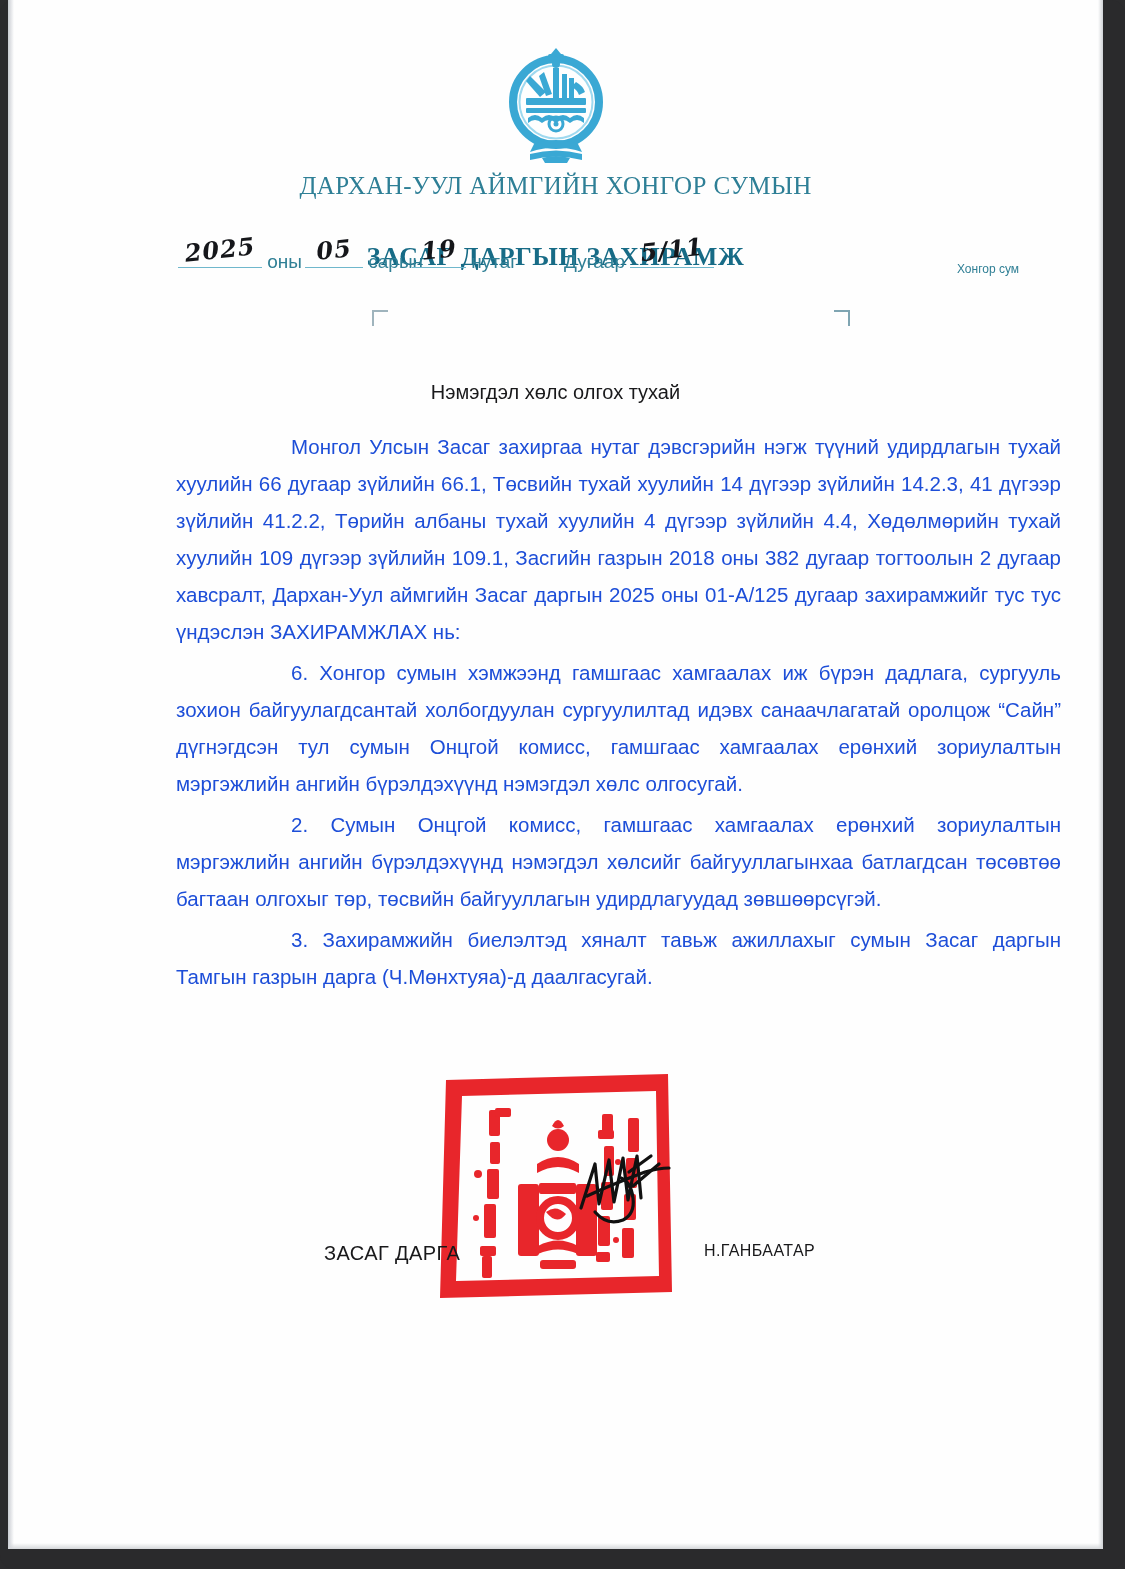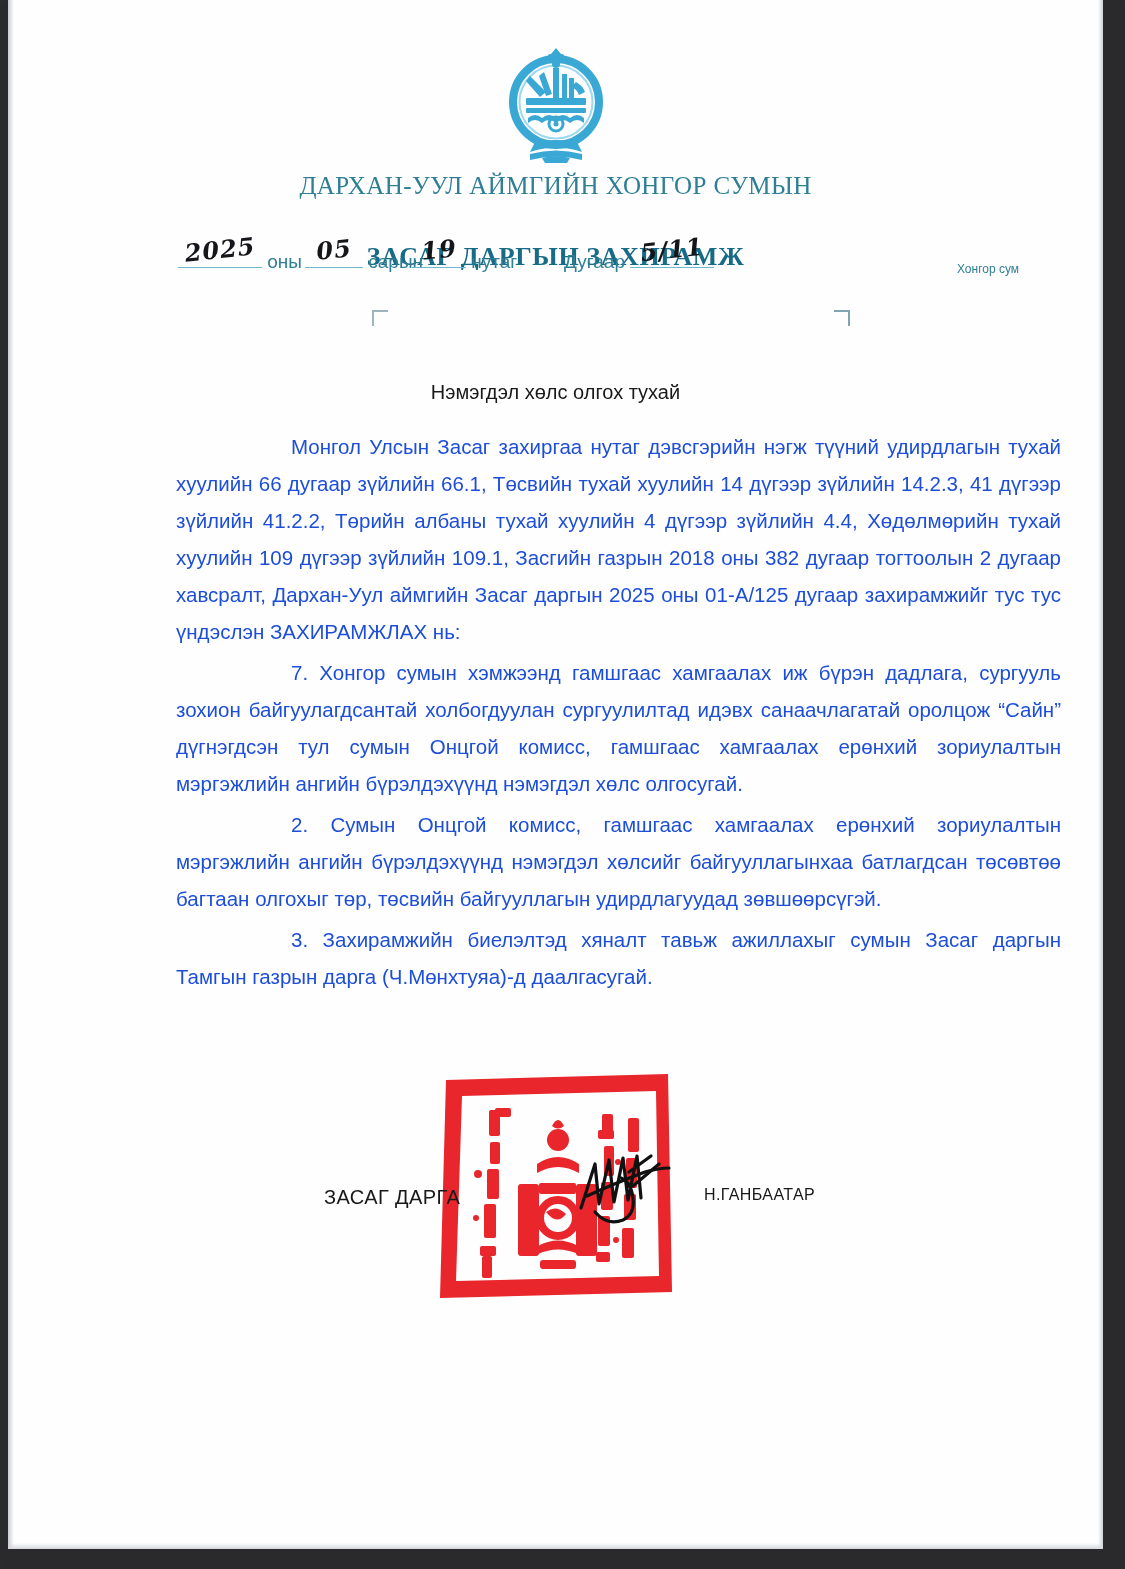--- a/index.html
+++ b/index.html
@@ -124,21 +124,21 @@
   .body p{ margin:0 0 4px 0; text-indent:0; }
   .p-intro{ margin-bottom:26px; }
   .p-intro:first-line{ }
   .body p { text-align:justify; }
   .body p::first-line{ }
   .lead{ display:inline-block; width:115px; }
   .lead-s{ display:inline-block; width:115px; }
 
   
   .sig-row{
-    position:absolute; left:0; top:1186px; width:1022px; height:30px;
+    position:absolute; left:0; top:1242px; width:1022px; height:30px;
   }
   .sig-title{
     position:absolute; left:316px; top:0;
     font-size:20px; letter-spacing:.4px; color:#18181a;
   }
   .sig-name{
     position:absolute; left:696px; top:0;
     font-size:16px; letter-spacing:.4px; color:#18181a;
   }
 
@@ -228,21 +228,21 @@
       <span class="dr-item" id="d-place">Хонгор сум</span>
     </div>
 
     <div class="corner corner-l"></div>
     <div class="corner corner-r"></div>
 
     <div class="subject">Нэмэгдэл хөлс олгох тухай</div>
 
     <div class="body">
       <p class="p-intro"><span class="lead"></span><span>Монгол Улсын Засаг захиргаа нутаг дэвсгэрийн нэгж түүний удирдлагын тухай хуулийн 66 дугаар зүйлийн 66.1, Төсвийн тухай хуулийн 14 дүгээр зүйлийн 14.2.3, 41 дүгээр зүйлийн 41.2.2, Төрийн албаны тухай хуулийн 4 дүгээр зүйлийн 4.4,  Хөдөлмөрийн тухай хуулийн 109 дүгээр зүйлийн 109.1, Засгийн газрын 2018 оны 382 дугаар тогтоолын 2 дугаар хавсралт, Дархан-Уул аймгийн Засаг даргын 2025 оны 01-А/125 дугаар захирамжийг тус тус үндэслэн ЗАХИРАМЖЛАХ нь:</span></p>
-      <p><span class="lead-s"></span><span>7. Хонгор сумын хэмжээнд гамшгаас хамгаалах иж бүрэн дадлага, сургууль зохион байгуулагдсантай холбогдуулан сургуулилтад идэвх санаачлагатай оролцож “Сайн” дүгнэгдсэн тул сумын Онцгой комисс, гамшгаас хамгаалах ерөнхий зориулалтын мэргэжлийн ангийн бүрэлдэхүүнд нэмэгдэл хөлс олгосугай.</span></p>
+      <p><span class="lead-s"></span><span>6. Хонгор сумын хэмжээнд гамшгаас хамгаалах иж бүрэн дадлага, сургууль зохион байгуулагдсантай холбогдуулан сургуулилтад идэвх санаачлагатай оролцож “Сайн” дүгнэгдсэн тул сумын Онцгой комисс, гамшгаас хамгаалах ерөнхий зориулалтын мэргэжлийн ангийн бүрэлдэхүүнд нэмэгдэл хөлс олгосугай.</span></p>
       <p><span class="lead-s"></span><span>2. Сумын Онцгой комисс, гамшгаас хамгаалах ерөнхий зориулалтын мэргэжлийн ангийн бүрэлдэхүүнд нэмэгдэл хөлсийг байгууллагынхаа батлагдсан төсөвтөө багтаан олгохыг төр, төсвийн байгууллагын удирдлагуудад зөвшөөрсүгэй.</span></p>
       <p><span class="lead-s"></span><span>3. Захирамжийн биелэлтэд хяналт тавьж ажиллахыг сумын Засаг даргын Тамгын газрын дарга (Ч.Мөнхтуяа)-д даалгасугай.</span></p>
     </div>
 
     <svg class="stamp" viewBox="0 0 246 232">
       <g fill="#e8262b">
 
         <path d="M14 10 L236 4 L240 222 L8 228 Z
                  M30 26 L224 21 L227 206 L24 211 Z" fill-rule="evenodd"></path>
 

